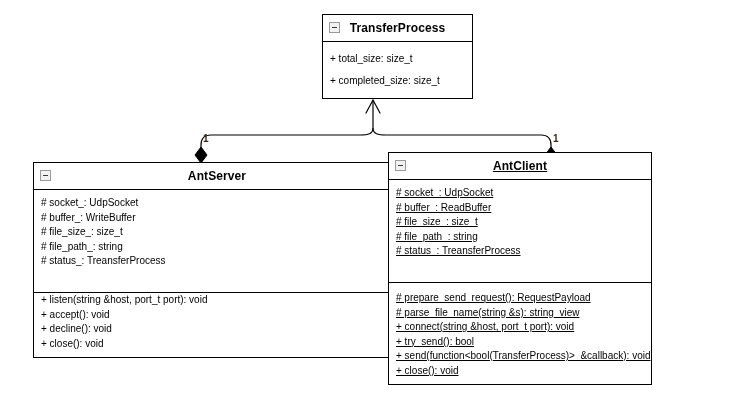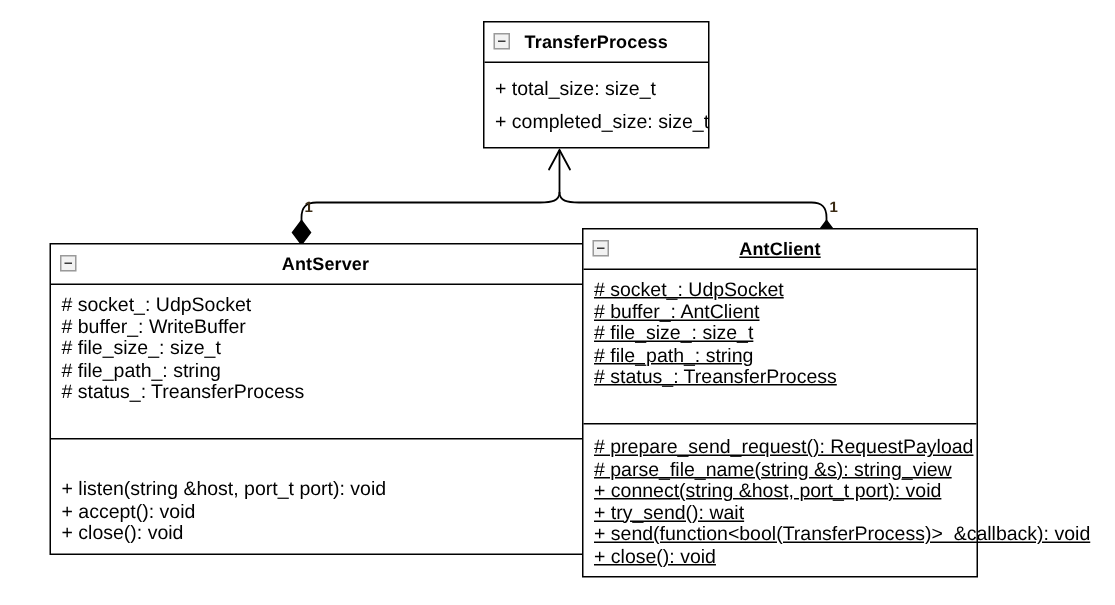--- a/index.html
+++ b/index.html
@@ -76,21 +76,21 @@
     background: #3b3b3b;
   }
   .uml-compartment {
     padding: 6px 6px 6px 7px;
     box-sizing: border-box;
   }
   .uml-compartment + .uml-compartment {
     border-top: 1px solid #000000;
   }
   .uml-line {
-    font-size: 13px;
+    font-size: 10px;
     line-height: 14.5px;
     white-space: pre;
     color: #000000;
   }
   
   .roomy .uml-line {
     line-height: 22px;
   }
   
   .multiplicity {
@@ -139,42 +139,43 @@
       <span class="collapse-icon"></span>
       <span class="uml-title">AntServer</span>
     </div>
     <div class="uml-compartment" style="height:102px;">
       <div class="uml-line"># socket_: UdpSocket</div>
       <div class="uml-line"># buffer_: WriteBuffer</div>
       <div class="uml-line"># file_size_: size_t</div>
       <div class="uml-line"># file_path_: string</div>
       <div class="uml-line"># status_: TreansferProcess</div>
     </div>
-    <div class="uml-compartment" style="padding-top:26px;">
+    <div class="uml-compartment" style="padding-top:0;">
       <div class="uml-line">+ listen(string &amp;host, port_t port): void</div>
       <div class="uml-line">+ accept(): void</div>
+      <div class="uml-line">+ decline(): void</div>
       <div class="uml-line">+ close(): void</div>
     </div>
   </div>
 
   <div class="uml-class" style="left:388px; top:152px; width:264px;text-decoration:underline;">
     <div class="uml-header">
       <span class="collapse-icon"></span>
       <span class="uml-title">AntClient</span>
     </div>
     <div class="uml-compartment" style="height:102px;">
       <div class="uml-line"># socket_: UdpSocket</div>
-      <div class="uml-line"># buffer_: AntClient</div>
+      <div class="uml-line"># buffer_: ReadBuffer</div>
       <div class="uml-line"># file_size_: size_t</div>
       <div class="uml-line"># file_path_: string</div>
       <div class="uml-line"># status_: TreansferProcess</div>
     </div>
     <div class="uml-compartment" style="padding-top:8px;">
       <div class="uml-line"># prepare_send_request(): RequestPayload</div>
       <div class="uml-line"># parse_file_name(string &amp;s): string_view</div>
       <div class="uml-line">+ connect(string &amp;host, port_t port): void</div>
-      <div class="uml-line">+ try_send(): wait</div>
+      <div class="uml-line">+ try_send(): bool</div>
       <div class="uml-line">+ send(function&lt;bool(TransferProcess)&gt;  &amp;callback): void</div>
       <div class="uml-line">+ close(): void</div>
     </div>
   </div>
 
 </div>
 
 </body></html>

